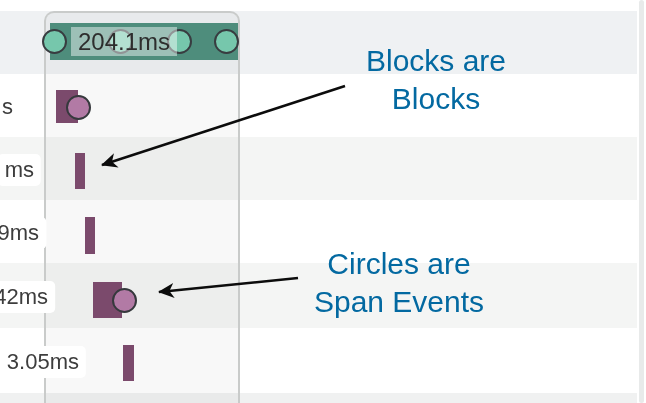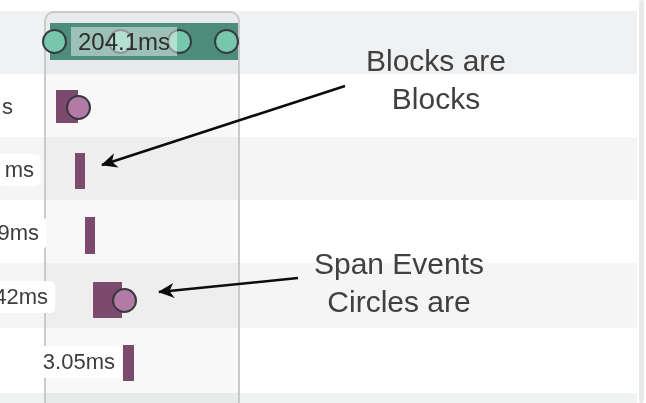--- a/index.html
+++ b/index.html
@@ -24,21 +24,21 @@
     display:flex; align-items:center; justify-content:center;
     font-size:24px; color:#2d2d2d; z-index:4; white-space:nowrap;
   }
   .evt.over { z-index:5; }
   .dur-chip {
     position:absolute; background:#ffffff; border-radius:5px;
     padding:3px 7px; font-size:22px; color:#3d3d3d; white-space:nowrap;
     transform:translateX(-100%); z-index:4;
   }
   .note {
-    position:absolute; text-align:center; font-size:30px; color:#404040;
+    position:absolute; text-align:center; font-size:30px; color:#0369a1;
     line-height:38px; z-index:6;
   }
   .note-blocks { left:346px; top:42px; width:180px; }
   .note-circles { left:297px; top:245px; width:204px; }
   .arrows { position:absolute; left:0; top:0; z-index:7; pointer-events:none; }
   .scrollbar {
     position:absolute; right:0; top:0; width:9px; height:403px;
     background:#ffffff; z-index:8;
   }
   .scrollbar .thumb {
@@ -74,31 +74,31 @@
       <div class="evt over" style="left: 65.5px; top: 94.5px; background: rgb(178, 122, 165); border-color: rgb(54, 57, 61);"></div>
       <div class="dur-chip" style="left: 20px; top: 90.5px;">s</div>
       <div class="spanbar" style="left: 75px; top: 153px; width: 10px; height: 36px; background: rgb(123, 74, 108);"></div>
       <div class="dur-chip" style="left: 41px; top: 153.5px;">ms</div>
       <div class="spanbar" style="left: 85px; top: 217px; width: 10px; height: 37px; background: rgb(123, 74, 108);"></div>
       <div class="dur-chip" style="left: 46px; top: 216.5px;">9ms</div>
       <div class="spanbar" style="left: 93px; top: 282px; width: 29px; height: 36px; background: rgb(123, 74, 108);"></div>
       <div class="evt over" style="left: 111.5px; top: 287.5px; background: rgb(178, 122, 165); border-color: rgb(54, 57, 61);"></div>
       <div class="dur-chip" style="left: 55px; top: 280.5px;">42ms</div>
       <div class="spanbar" style="left: 123px; top: 345px; width: 11px; height: 36px; background: rgb(123, 74, 108);"></div>
-      <div class="dur-chip" style="left: 86px; top: 345.5px; margin-left: 36px;">3.05ms</div>
+      <div class="dur-chip" style="left: 86px; top: 345.5px;">3.05ms</div>
     </div>
 
   <div class="note note-blocks">
     <div>Blocks are</div>
     <div>Blocks</div>
   </div>
 
   <div class="note note-circles">
+    <div>Circles are</div>
     <div>Span Events</div>
-    <div>Circles are</div>
   </div>
 
   <svg class="arrows" width="646" height="403">
     <defs>
       <marker id="ah" markerUnits="userSpaceOnUse" markerWidth="18" markerHeight="15" refX="15" refY="7.5" orient="auto">
         <path d="M0,0 L16,7.5 L0,15 L4.5,7.5 Z" fill="#0c0c0c"></path>
       </marker>
     </defs>
     <line x1="345" y1="86" x2="102" y2="165" stroke="#0c0c0c" stroke-width="2.5" marker-end="url(#ah)"></line>
     <line x1="298" y1="278" x2="159" y2="292" stroke="#0c0c0c" stroke-width="2.5" marker-end="url(#ah)"></line>

